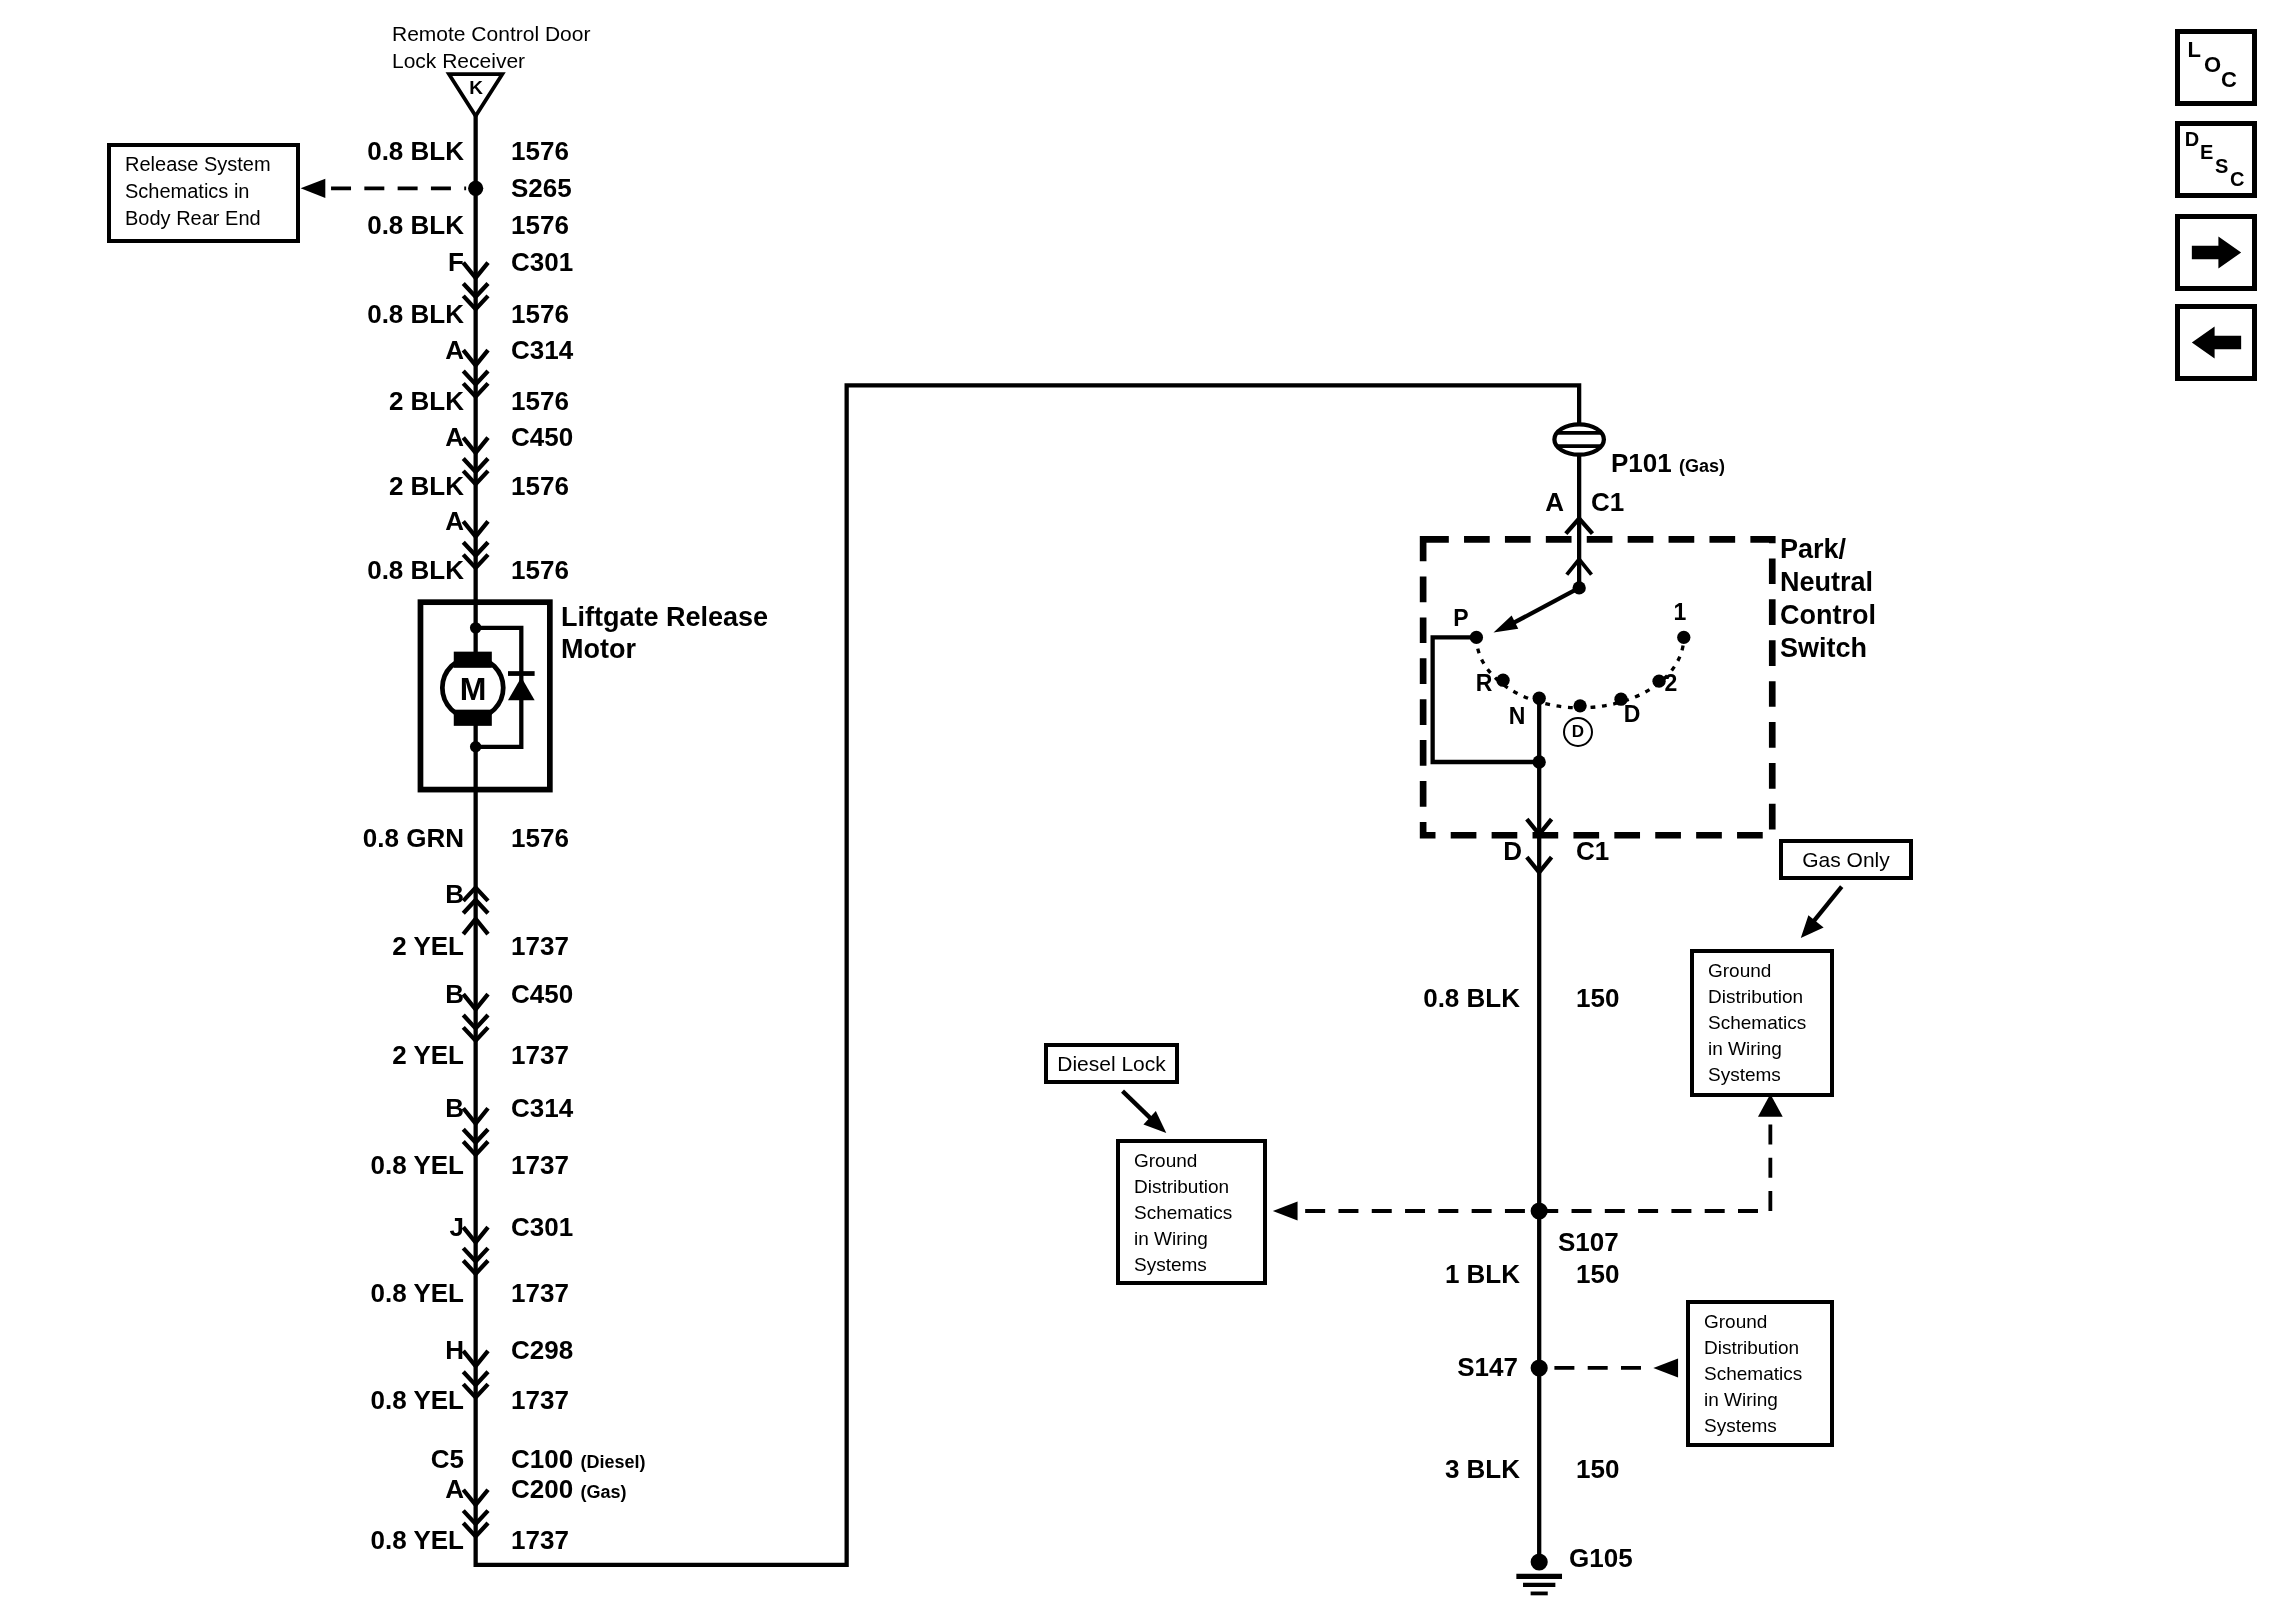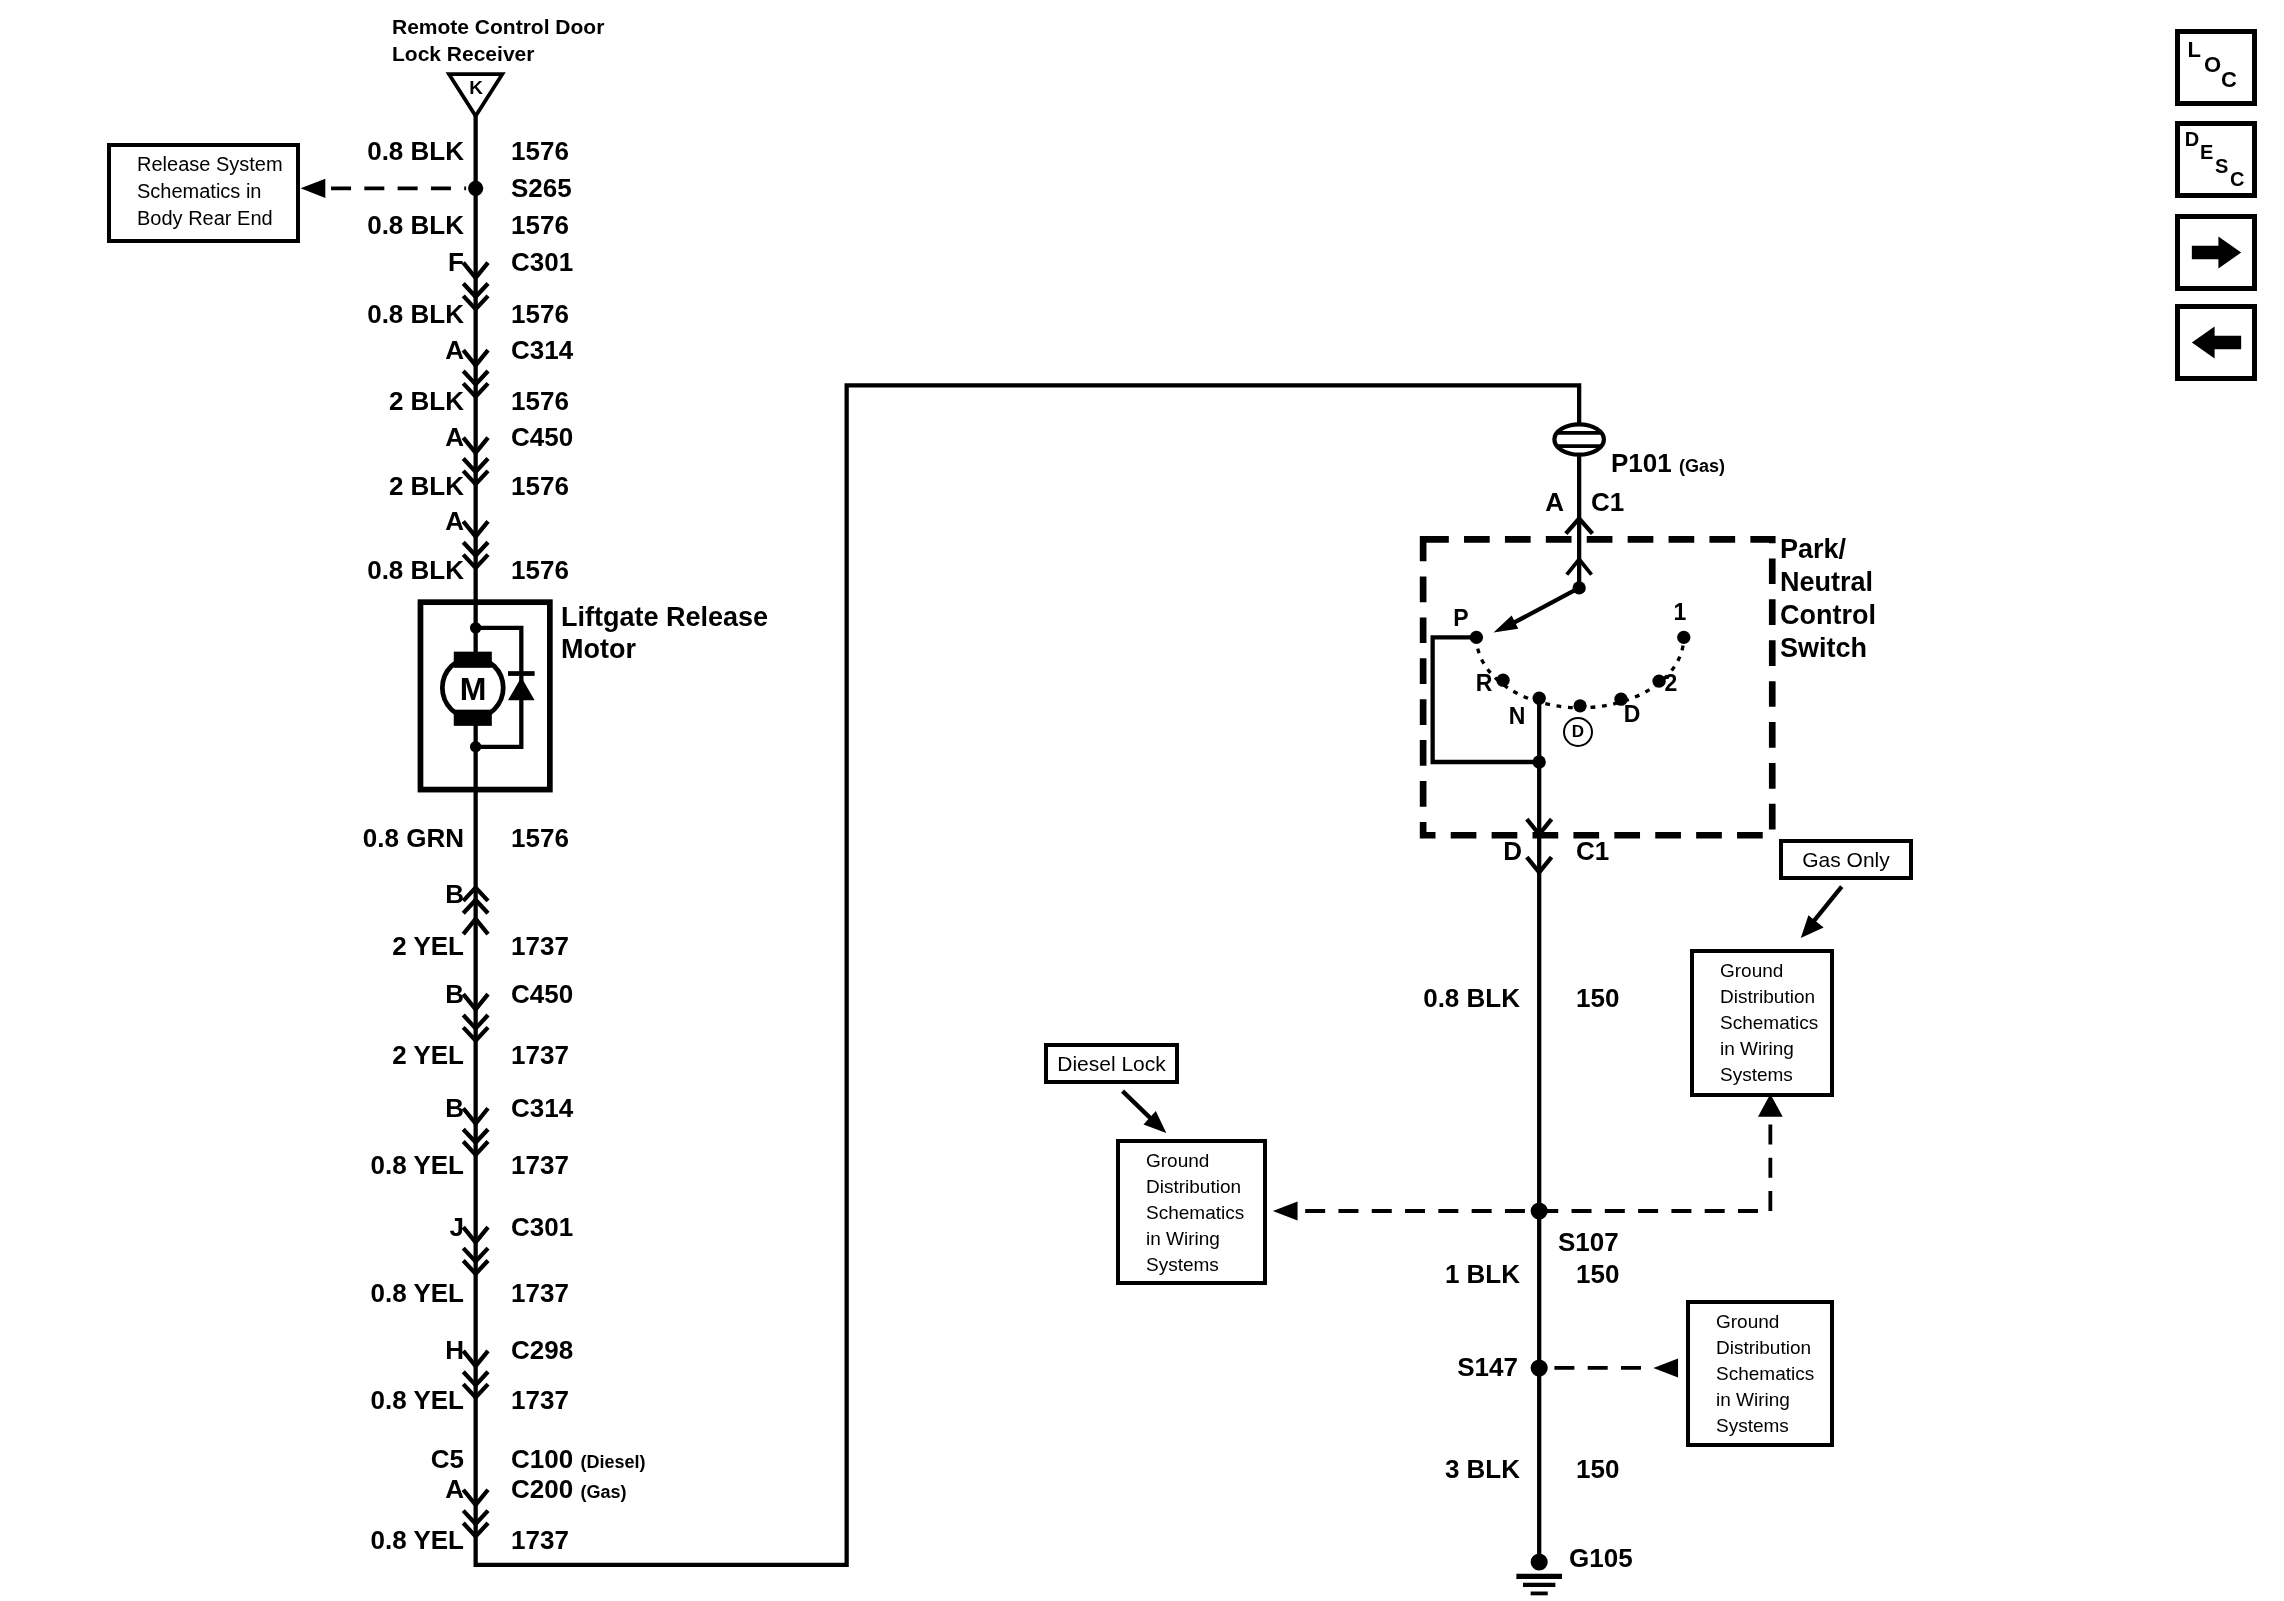--- a/index.html
+++ b/index.html
@@ -8,33 +8,33 @@
   #wires{position:absolute;left:0;top:0;}
   .t{position:absolute;white-space:nowrap;color:#000;}
   .lbl{font-weight:bold;font-size:26px;line-height:27px;}
   .wl{right:1821px;text-align:right;}
   .wr{left:491px;margin-left:20px;}
   .wl2{right:765px;text-align:right;}
   .wr2{left:1576px;}
   .small{font-size:18px;font-weight:bold;}
   .refbox{position:absolute;border:4.8px solid #000;background:#fff;font-size:20px;line-height:27px;
           font-weight:normal;}
-  .refbox .ln{padding-left:26px;}
+  .refbox .ln{padding-left:14px;}
   .tagbox{position:absolute;border:4.8px solid #000;background:#fff;display:flex;align-items:center;
           justify-content:center;font-size:21px;}
   .title{font-weight:bold;font-size:27px;line-height:32px;}
   .contact{font-weight:bold;font-size:23px;transform:translate(-50%,-50%);}
   .dcirc{position:absolute;width:26px;height:26px;border:2.9px solid #000;border-radius:50%;
          display:flex;align-items:center;justify-content:center;font-size:17px;font-weight:bold;
          transform:translate(-50%,-50%);background:transparent;}
   .btn{position:absolute;left:2175px;width:72px;height:67px;border:5.7px solid #000;background:#fff;
        box-sizing:content-box;cursor:pointer;}
   .btn .lt{position:absolute;font-weight:bold;font-size:22px;line-height:1;}
   .btn.arrow{display:flex;align-items:center;justify-content:center;}
-  .hdr{font-weight:bold;font-size:21px;line-height:27px;}
+  .hdr{font-weight:normal;font-size:21px;line-height:27px;margin-top:7px;}
   .mlab{font-weight:bold;font-size:27px;line-height:32px;}
   .mchar{position:absolute;font-weight:bold;font-size:32px;transform:translate(-50%,-50%);}
   .kchar{position:absolute;font-weight:bold;font-size:19px;transform:translate(-50%,-50%);}
 </style>
 </head>
 <body>
 
 <div id="stage">
 
   <svg id="wires" width="2285" height="1602" viewBox="0 0 2402 1684">

